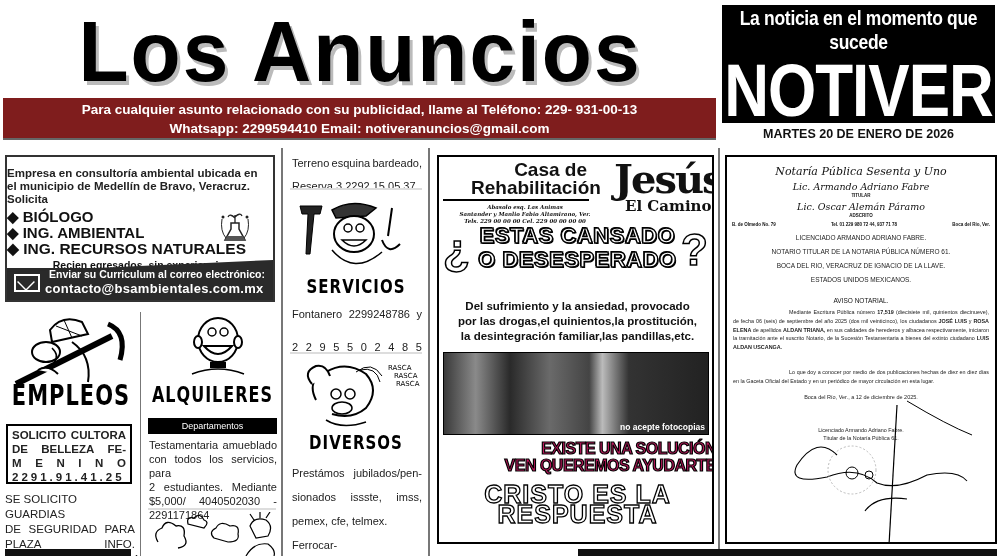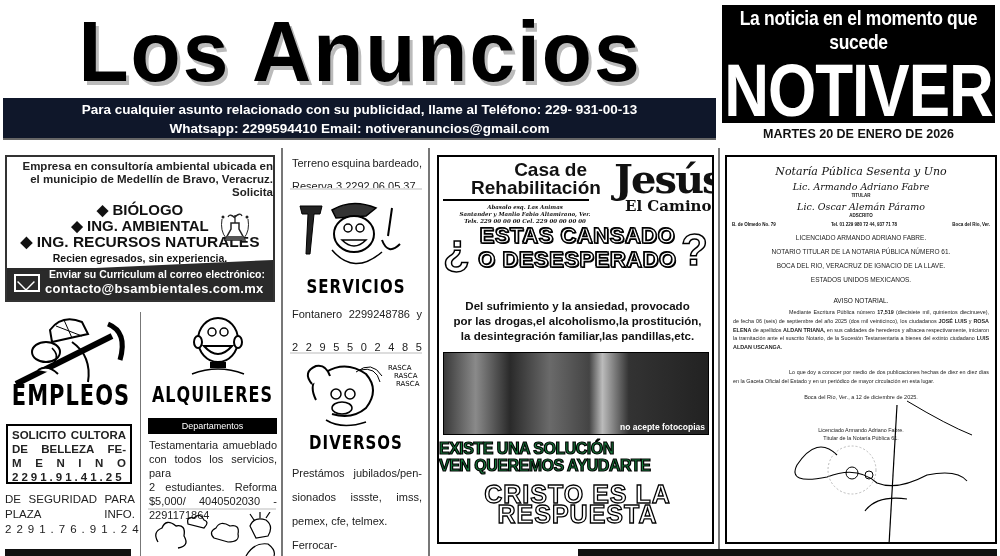--- a/index.html
+++ b/index.html
@@ -10,37 +10,37 @@
   .masthead { position: absolute; left: 0; top: 0; width: 720px; height: 145px; }
   .masthead .title {
     position: absolute; left: 30px; top: 8px; width: 660px; text-align: center;
     font-family: "Liberation Sans", sans-serif; font-weight: 900; font-size: 82px;
     letter-spacing: 2px; color: #000; line-height: 88px;
     text-shadow: 3px 3px 0 #bbb;
     transform: scaleY(1.05);
   }
   .masthead .contactbar {
     position: absolute; left: 3px; top: 98px; width: 713px; height: 42px;
-    background: #0f172a; color: #fff; text-align: center;
+    background: #7f1d1d; color: #fff; text-align: center;
     font-family: "Liberation Sans", sans-serif; font-weight: bold; font-size: 13.5px; line-height: 19px;
     padding-top: 2px; border-bottom: 2px solid #666;
   }
 
   .notiver { position: absolute; left: 722px; top: 5px; width: 273px; height: 118px; background: #000; color: #fff; text-align: center; }
   .notiver .tag { font-weight: bold; font-size: 17.5px; margin-top: 5px; letter-spacing: -0.3px; transform: scaleY(1.15); }
   .notiver .brand { font-weight: 900; font-size: 62px; line-height: 70px; letter-spacing: -1px; transform: scaleY(1.2); margin-top: 4px; }
   .dateline { position: absolute; left: 722px; top: 127px; width: 273px; text-align: center; font-weight: bold; font-size: 12.5px; }
 
   
   .vsep { position: absolute; width: 2px; background: #777; }
 
   
   .ad-consult { position: absolute; left: 5px; top: 155px; width: 270px; height: 147px; border: 2px solid #333; background: #fff; overflow: hidden; }
-  .ad-consult .intro { text-align: right; font-size: 11.5px; font-weight: bold; line-height: 13px; margin-top: 3px; color: #222; }
-  .ad-consult .roles { margin-top: 3px; font-weight: 900; font-size: 15px; line-height: 16px; text-align: center; color: #111; }
+  .ad-consult .intro { text-align: left; font-size: 11.5px; font-weight: bold; line-height: 13px; margin-top: 10px; color: #222; }
+  .ad-consult .roles { margin-top: 3px; font-weight: 900; font-size: 15px; line-height: 16px; text-align: left; color: #111; }
   .ad-consult .roles div:nth-child(3) { font-size: 15.5px; }
   .ad-consult .note { text-align: center; font-size: 10.5px; font-weight: bold; margin-top: 2px; }
   .ad-consult .flask { position: absolute; right: 22px; top: 52px; width: 32px; height: 34px; }
   .ad-consult .footer { position: absolute; left: 0; right: 0; bottom: 0; height: 32px; background: #2a2a2a; color: #fff; }
   .ad-consult .footer::before { content: ""; position: absolute; left: 0; right: 0; top: -8px; height: 12px; background: #2a2a2a; clip-path: polygon(0 100%, 100% 0, 100% 100%); }
   .ad-consult .mail { position: absolute; left: 7px; top: 6px; width: 26px; height: 18px; border: 2px solid #fff; }
   .ad-consult .mail::before { content:""; position:absolute; left:1px; top:-3px; width:16px; height:16px; border-right:2px solid #fff; border-bottom:2px solid #fff; transform: rotate(45deg) scale(0.7); }
   .ad-consult .send { position: absolute; left: 42px; top: 0; font-size: 10.5px; font-weight: bold; }
   .ad-consult .email { position: absolute; left: 38px; top: 13px; font-size: 13px; font-weight: bold; letter-spacing: 0.3px; }
 
@@ -70,21 +70,21 @@
   .ad-rehab .casa-line { position: absolute; left: 4px; top: 42px; width: 146px; height: 2px; background: #000; }
   .ad-rehab .addr { position: absolute; left: 6px; top: 47px; width: 160px; font-family: "DejaVu Serif", serif; font-style: italic; font-size: 5.5px; line-height: 7px; text-align: center; font-weight: bold; }
   .ad-rehab .jesus { position: absolute; left: 175px; top: -2px; font-family: "DejaVu Serif", serif; font-weight: bold; font-size: 40px; letter-spacing: -2px; }
   .ad-rehab .camino { position: absolute; left: 186px; top: 40px; font-family: "DejaVu Serif", serif; font-weight: bold; font-size: 15px; }
   .ad-rehab .cansado { position: absolute; left: 0; top: 67px; width: 277px; text-align: center; font-weight: 900; font-size: 22px; line-height: 24px; color: #fff; -webkit-text-stroke: 1.4px #000; text-shadow: 0 0 0 #000, 1px 1px 0 #000, -1px -1px 0 #000; letter-spacing: 0.5px; }
   .ad-rehab .q1 { position: absolute; left: 4px; top: 68px; font-size: 44px; font-weight: bold; color: #fff; -webkit-text-stroke: 1.5px #000; }
   .ad-rehab .q2 { position: absolute; right: 4px; top: 68px; font-size: 44px; font-weight: bold; color: #fff; -webkit-text-stroke: 1.5px #000; }
   .ad-rehab .sufr { position: absolute; left: 0; top: 142px; width: 277px; text-align: center; font-weight: bold; font-size: 11.5px; line-height: 15px; }
   .ad-rehab .photo { position: absolute; left: 4px; top: 195px; width: 266px; height: 83px; background: linear-gradient(90deg, #3a3a3a 0%, #8a8a8a 12%, #2a2a2a 25%, #6a6a6a 40%, #444 55%, #bbb 60%, #333 70%, #222 100%); border: 1px solid #000; }
   .ad-rehab .photo .nofoto { position: absolute; right: 3px; bottom: 2px; color: #fff; font-weight: bold; font-size: 8.5px; }
-  .ad-rehab .existe { position: absolute; left: 0; top: 283px; width: 277px; text-align: left; font-weight: 900; font-size: 16px; line-height: 17px; color: #15803d; -webkit-text-stroke: 1.2px #000; letter-spacing: -0.5px; }
+  .ad-rehab .existe { position: absolute; left: 0; top: 283px; width: 277px; text-align: right; font-weight: 900; font-size: 16px; line-height: 17px; color: #be185d; -webkit-text-stroke: 1.2px #000; letter-spacing: -0.5px; }
   .ad-rehab .cristo { position: absolute; left: 0; top: 327px; width: 277px; text-align: center; font-weight: bold; font-size: 25px; line-height: 20px; color: #fff; -webkit-text-stroke: 1.3px #000; letter-spacing: 1px; }
 
   
   .notaria { position: absolute; left: 725px; top: 155px; width: 272px; height: 389px; border: 2px solid #000; overflow: hidden; text-align: center; }
   .notaria .script { font-family: "DejaVu Serif", serif; font-style: italic; }
   .notaria .n-title { font-size: 11px; margin-top: 8px; }
   .notaria .n-name { font-size: 9.5px; margin-top: 3px; }
   .notaria .n-role { font-size: 4.5px; font-weight: bold; margin-top: 1px; }
   .notaria .n-addr { display: flex; justify-content: space-between; font-size: 4.5px; font-weight: bold; padding: 4px 5px 0; }
   .notaria .caps { font-size: 6.5px; line-height: 14px; margin-top: 4px; color: #222; }
@@ -174,20 +174,21 @@
       <span>E</span>
       <span>N</span>
       <span>I</span>
       <span>N</span>
       <span>O</span>
   </div>
   <div style="letter-spacing:3px;">2291.91.41.25</div>
 </div>
 
 <div class="guardias">
+  <div>SE SOLICITO GUARDIAS</div>
   <div class="r">
       <span>DE</span>
       <span>SEGURIDAD</span>
       <span>PARA</span>
     </div>
   <div class="r">
       <span>PLAZA</span>
       <span>INFO.</span>
     </div>
   <div style="letter-spacing:5px;">2291.76.91.24</div>
@@ -207,21 +208,21 @@
 <div class="dept-bar">Departamentos</div>
 <div class="dept-text">
   <div class="r">
       <span>Testamentaria</span>
       <span>amueblado</span>
     </div>
   <div>con todos los servicios, para</div>
   <div class="r">
       <span>2</span>
       <span>estudiantes.</span>
-      <span>Reforma</span>
+      <span>Mediante</span>
     </div>
   <div class="r">
       <span>$5,000/</span>
       <span>4040502030</span>
       <span>-</span>
     </div>
   <div>2291171864</div>
 </div>
 <div class="hr-soft" style="left:148px;top:508px;width:128px;"></div>
 <svg class="cartoon" style="left:150px;top:512px;" width="128" height="44" viewBox="0 0 128 44">
@@ -231,21 +232,21 @@
   <path d="M100 14 Q104 4 116 8 Q124 14 118 24 L106 26 Z M104 8 L100 2 M110 6 L110 0 M116 6 L120 0" fill="none" stroke="#000" stroke-width="1.2"></path>
   <path d="M96 44 Q104 30 118 32 Q126 38 124 44" fill="none" stroke="#000" stroke-width="1.2"></path>
 </svg>
 
 <div class="mid-text" style="top:152px;line-height:23px;">
   <div class="r">
       <span>Terreno</span>
       <span>esquina</span>
       <span>bardeado,</span>
     </div>
-  <div>Reserva 3 2292.06.05.37</div>
+  <div>Reserva 3 2292.15.05.37</div>
 </div>
 <div class="hr-soft" style="left:290px;top:188px;width:132px;"></div>
 
 <svg class="cartoon" style="left:296px;top:200px;" width="122" height="76" viewBox="0 0 122 76">
   <path d="M4 6 L26 6 L24 14 L18 14 L14 54 L10 54 L12 14 L6 14 Z" fill="#222" stroke="#000"></path>
   <path d="M36 10 Q56 -2 80 8 L70 16 L40 18 Z" fill="#333" stroke="#000" stroke-width="1.5"></path>
   <ellipse cx="58" cy="34" rx="20" ry="18" fill="#fff" stroke="#000" stroke-width="2"></ellipse>
   <circle cx="52" cy="28" r="4" fill="#fff" stroke="#000" stroke-width="1.5"></circle>
     <circle cx="64" cy="28" r="4" fill="#fff" stroke="#000" stroke-width="1.5"></circle>
   <path d="M46 40 Q58 52 70 40 Z" fill="#fff" stroke="#000" stroke-width="1.5"></path>
@@ -319,21 +320,21 @@
 
   <div class="q1">¿</div>
   <div class="q2">?</div>
   <div class="cansado">
     <div>ESTAS CANSADO</div>
     <div>O DESESPERADO</div>
   </div>
 
   <div class="sufr">
     <div>Del sufrimiento y la ansiedad, provocado</div>
-    <div>por las drogas,el alcoholismo,la prostitución,</div>
+    <div>por las drogas,el quinientos,la prostitución,</div>
     <div>la desintegración familiar,las pandillas,etc.</div>
   </div>
 
   <div class="photo">
     <span class="nofoto">no acepte fotocopias</span>
   </div>
 
   <div class="existe">
     <div>EXISTE UNA SOLUCIÓN</div>
     <div>VEN QUEREMOS AYUDARTE</div>

